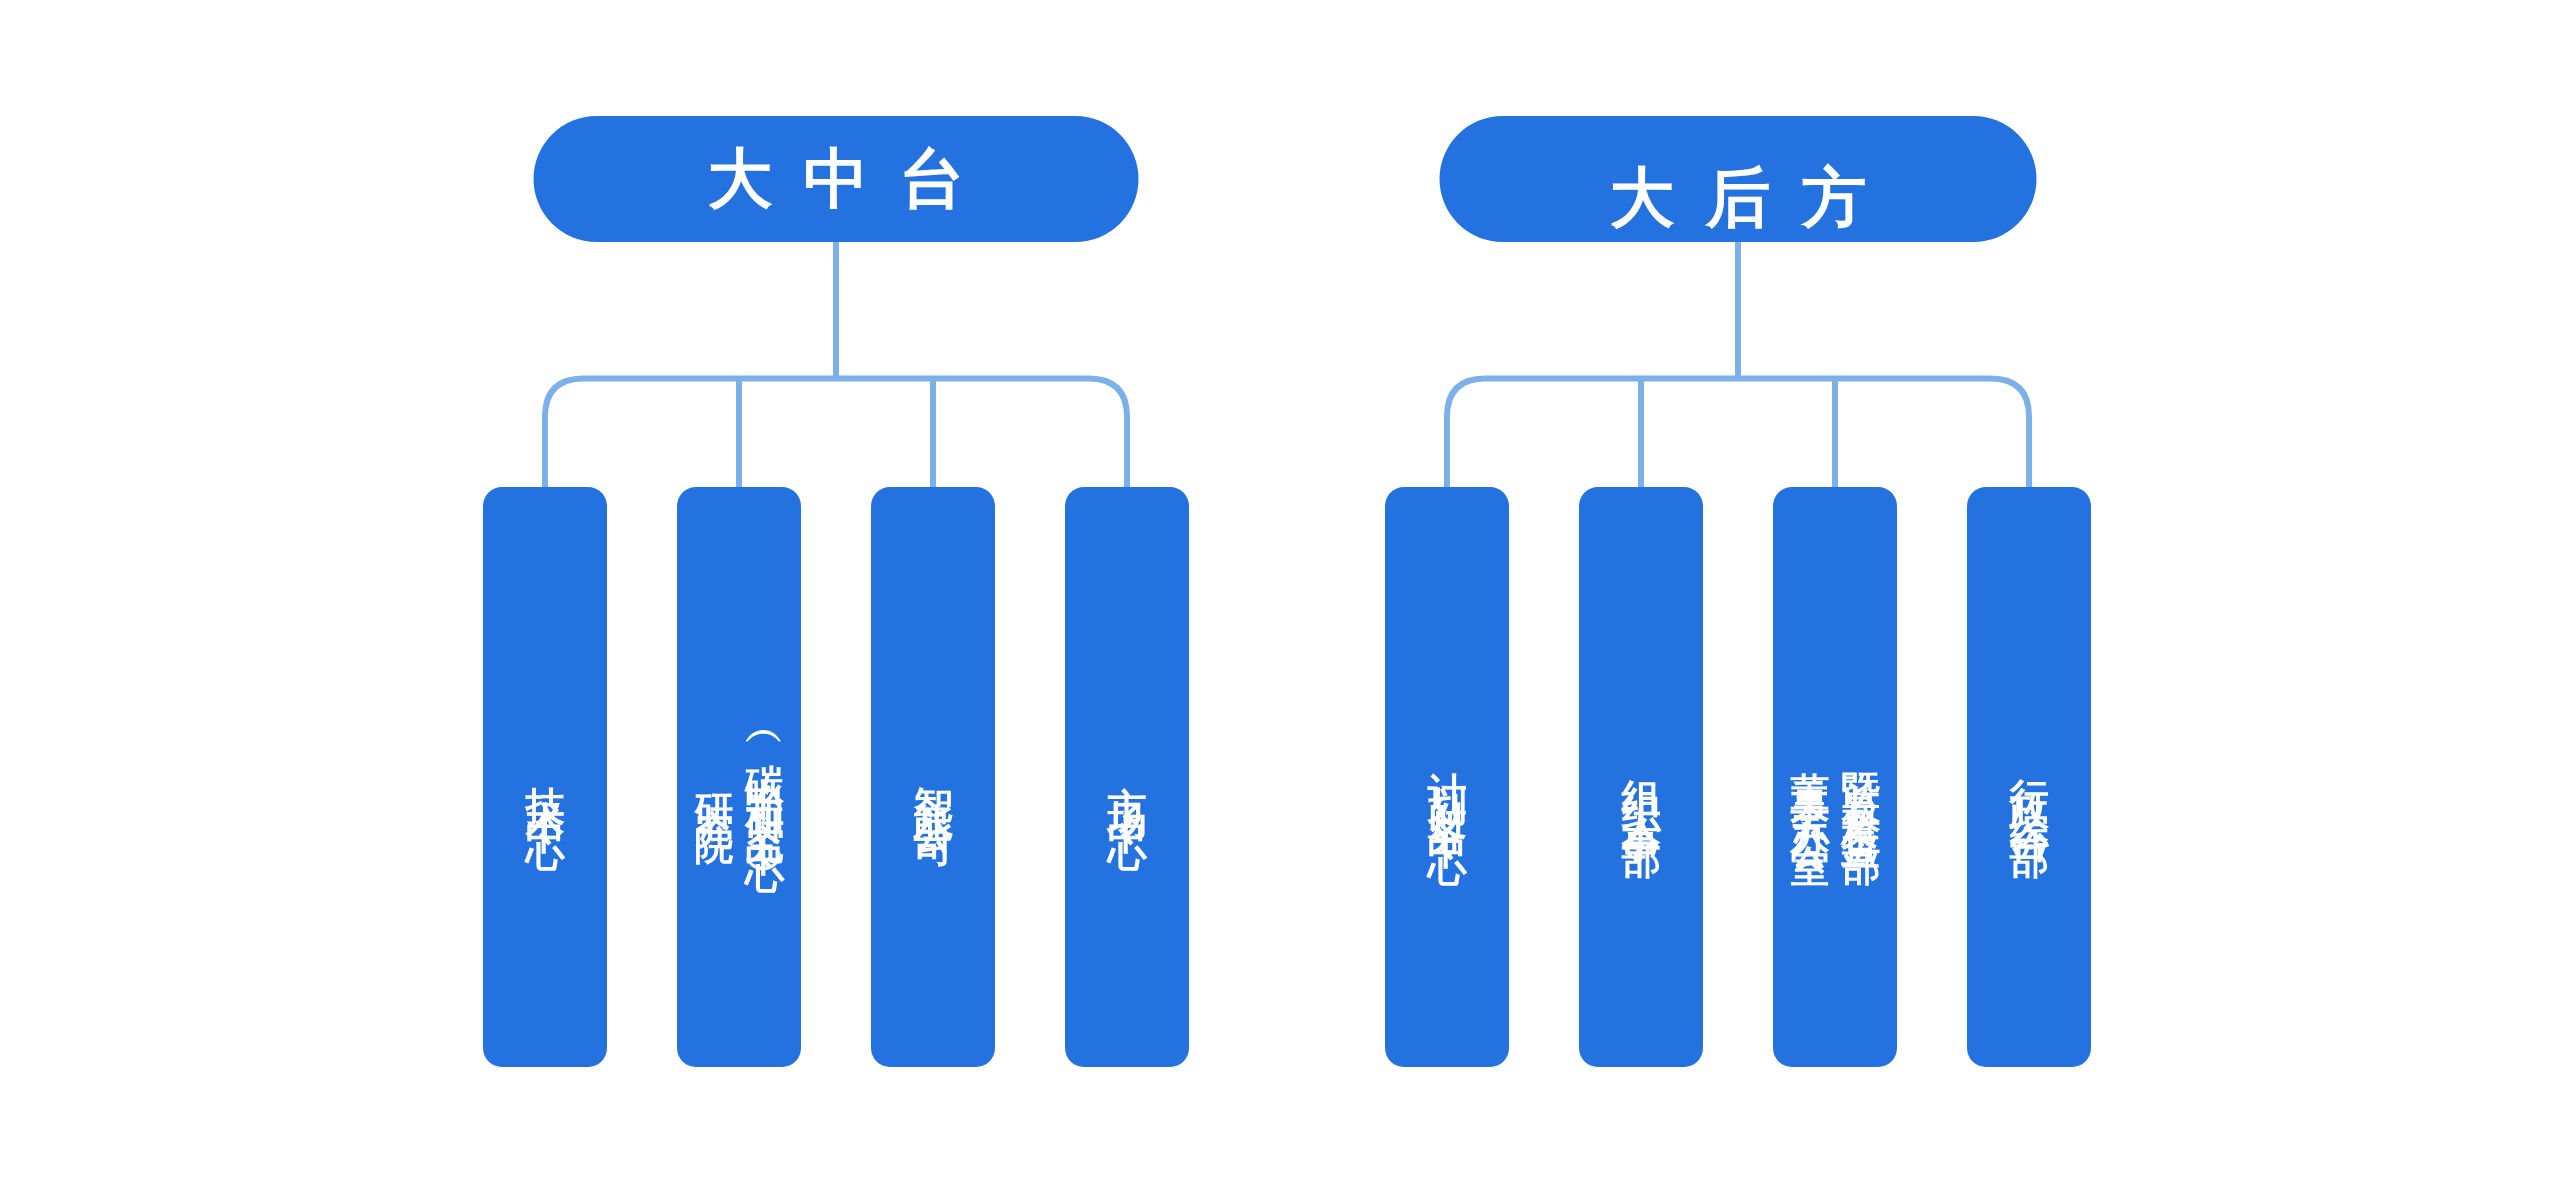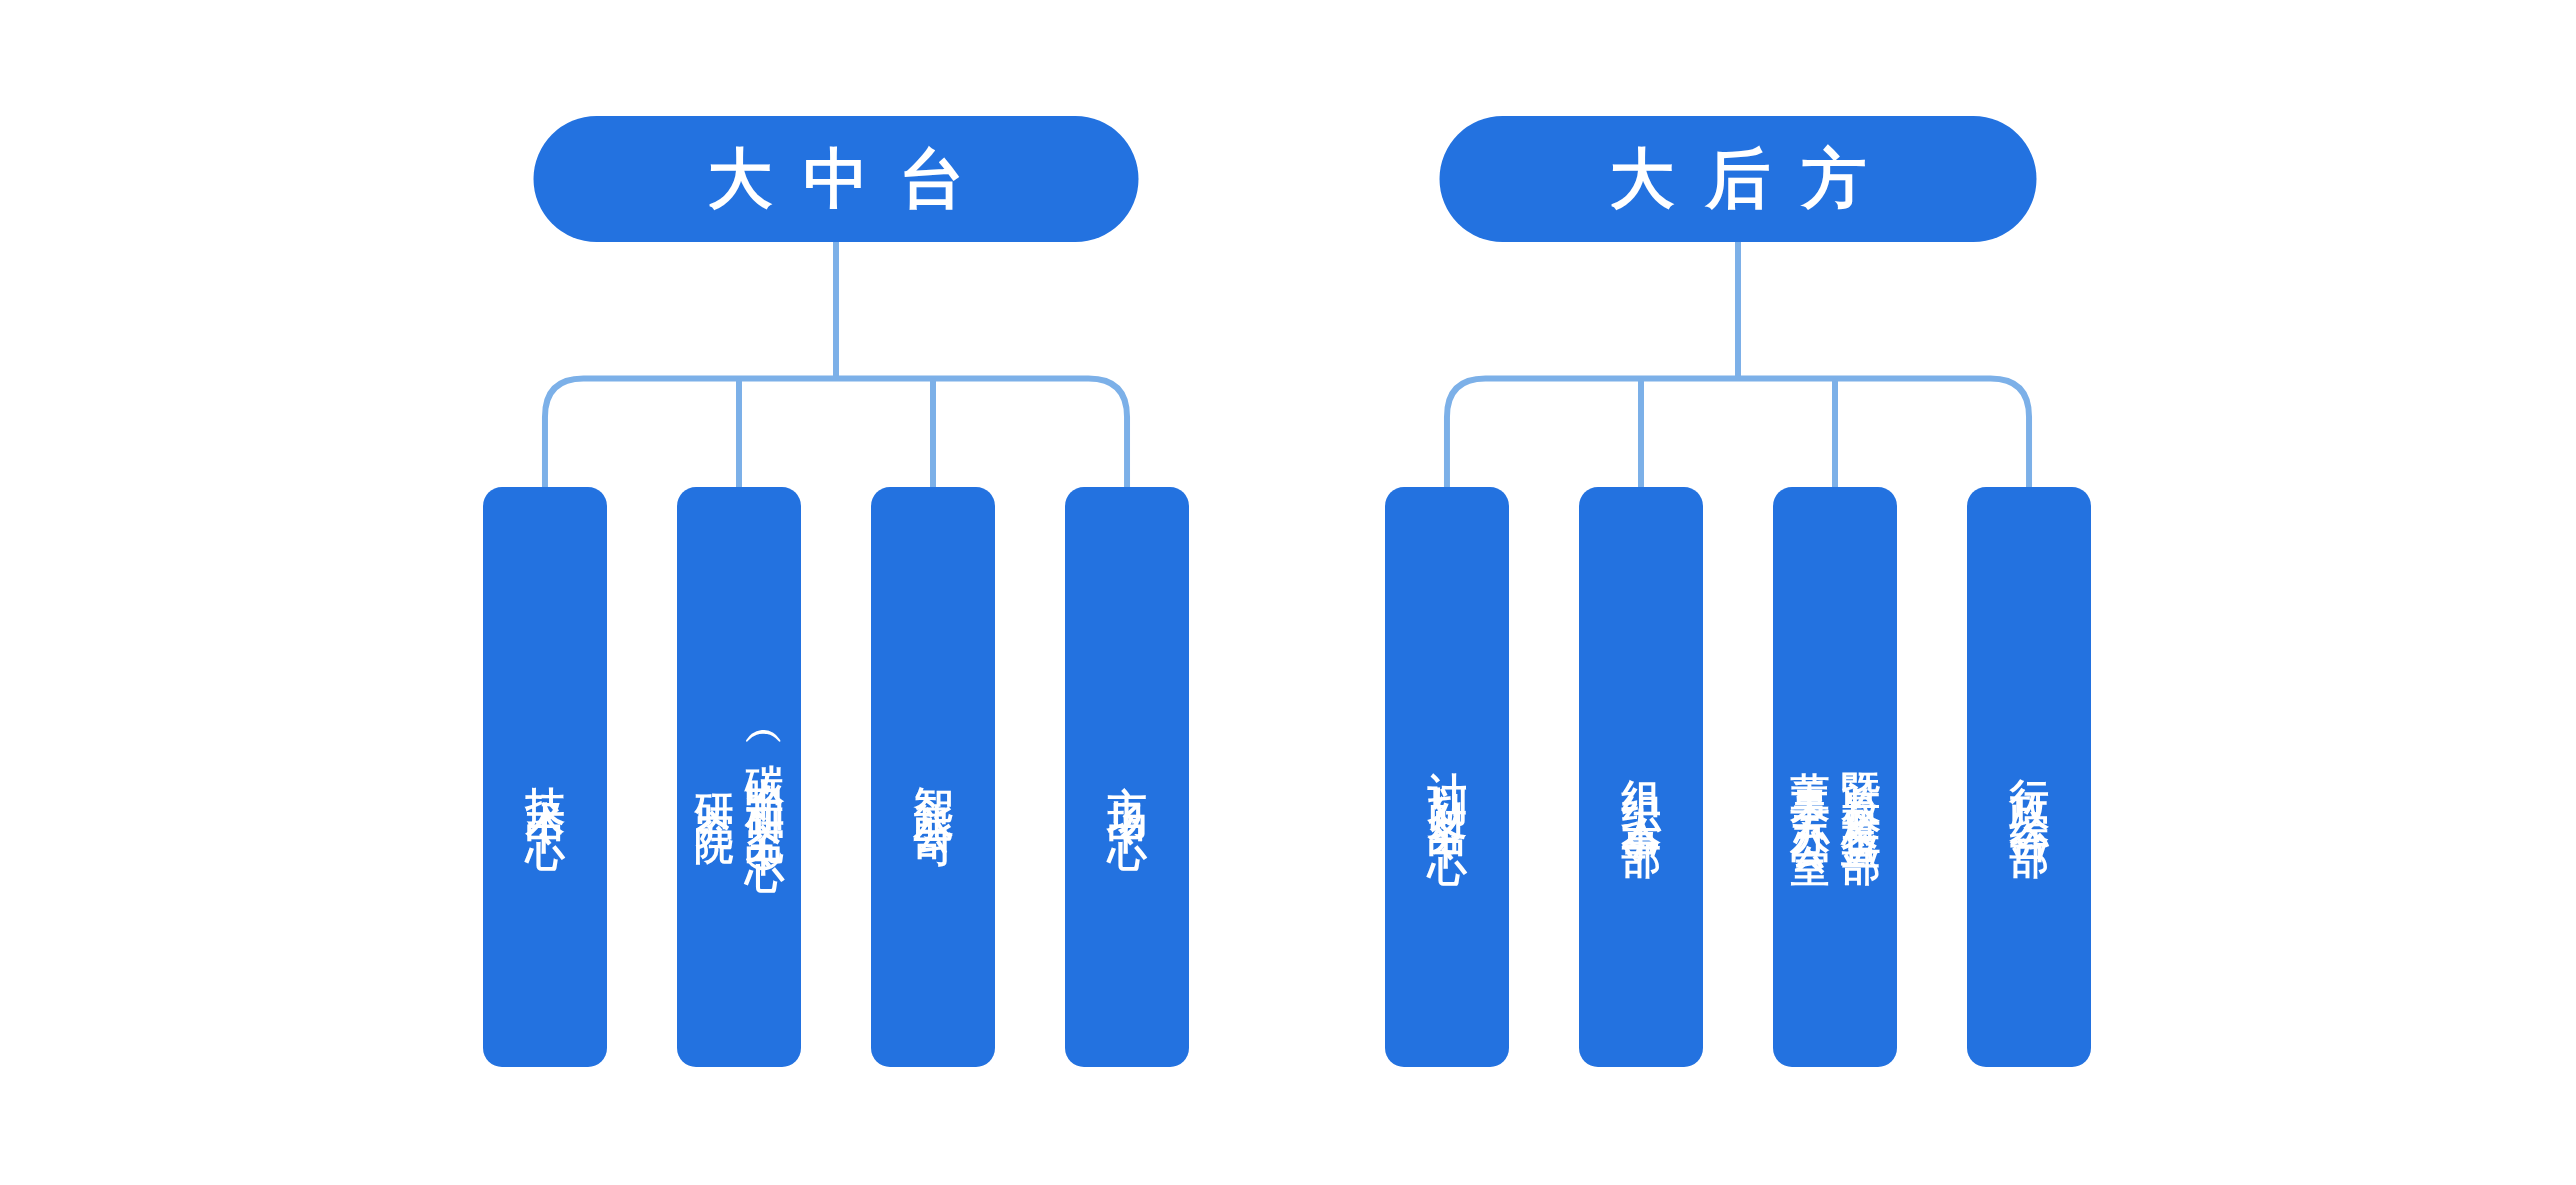--- a/index.html
+++ b/index.html
@@ -32,21 +32,21 @@
     left: 50%;
     transform: translateX(-50%);
     height: 126px;
     border-radius: 63px;
     background: var(--node-color, #2372E0);
     display: flex;
     align-items: center;
     justify-content: center;
   }
   #group-0 .pill { width: 605px; }
-  #group-1 .pill { width: 597px; }
+  #group-1 .pill { width: 597px; align-items: flex-end; }
   .pill span {
     color: var(--text-color, #ffffff);
     font-size: 65px;
     font-weight: 700;
     letter-spacing: 31px;
     margin-left: 31px; 
     white-space: nowrap;
   }
 
   

